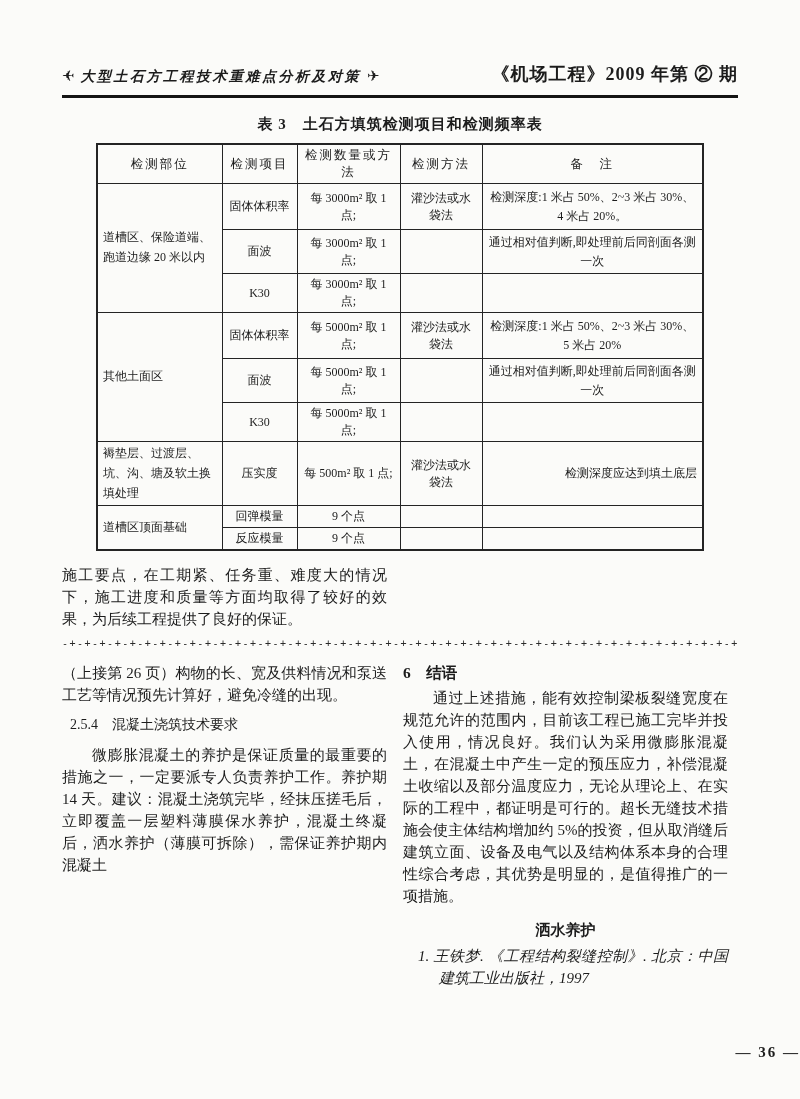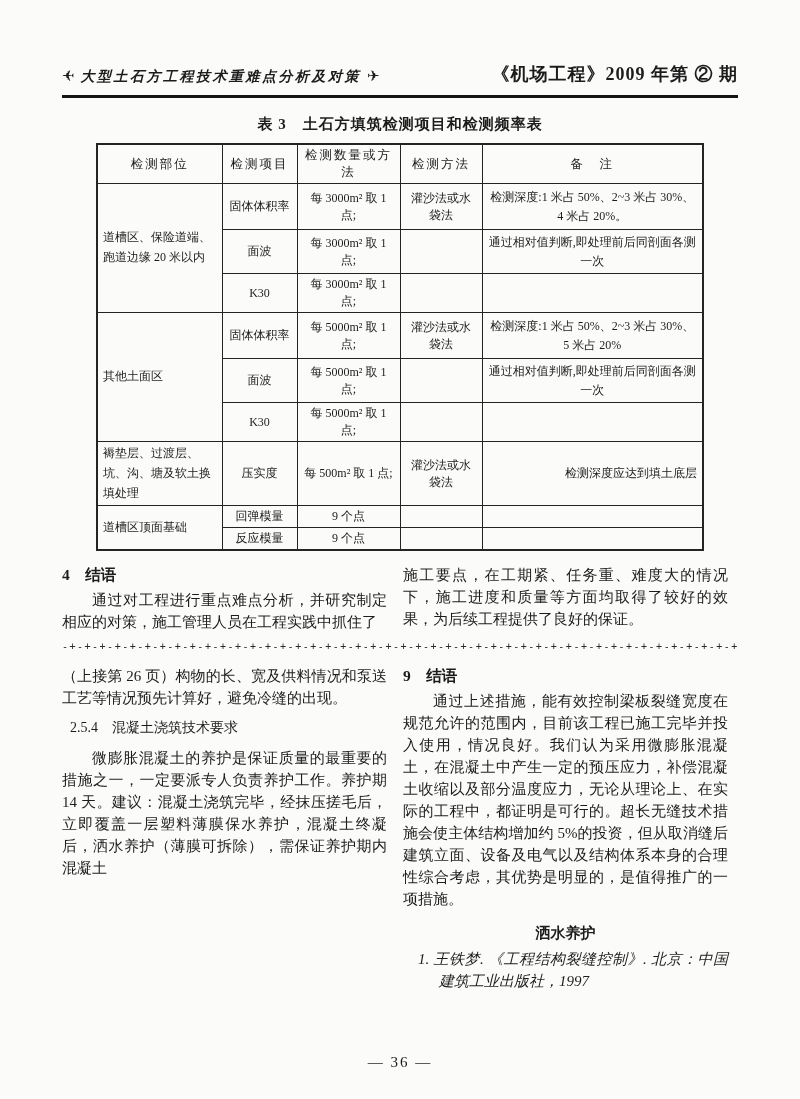--- a/index.html
+++ b/index.html
@@ -40,21 +40,21 @@
   p.indent{text-indent:2em;}
   h3.sec-head{font-size:15.5px;font-weight:bold;margin:0 0 3px;}
   h4.sub-head{font-size:14px;font-weight:normal;margin:8px;}
   .divider{margin:9px 0 4px;font-size:10px;line-height:10px;white-space:nowrap;
     overflow:hidden;letter-spacing:1.5px;color:#2a2a2a;
     font-family:"DejaVu Sans Mono",monospace;}
   .ref-heading{text-align:center;font-weight:bold;font-size:15px;margin:12px 0 4px;}
   .ref-item{font-style:italic;padding-left:2.4em;text-indent:-1.4em;}
 
   
-  .page-number{position:absolute;left:0;right:0;bottom:28px;text-align:center;font-size:15px;letter-spacing:2px;}
+  .page-number{position:absolute;left:0;right:0;bottom:38px;text-align:right;font-size:15px;letter-spacing:2px;font-weight:bold;}
 </style>
 </head>
 <body>
 
 <div class="page">
 
   <header class="page-header">
     <div class="running-title">
       <span class="plane flip">✈</span>
       <span>大型土石方工程技术重难点分析及对策</span>
@@ -144,38 +144,34 @@
         <td class="item">反应模量</td>
         <td class="qty">9 个点</td>
         <td class="method"></td>
         <td class="note"></td>
       </tr>
     </tbody>
   </table>
 
   <section class="two-col">
     <div class="col">
-      <h3 class="sec-head">4　结语</h3>
-      <p class="indent">通过对工程进行重点难点分析，并研究制定相应的对策，施工管理人员在工程实践中抓住了</p>
-    </div>
-    <div class="col">
       <p>施工要点，在工期紧、任务重、难度大的情况下，施工进度和质量等方面均取得了较好的效果，为后续工程提供了良好的保证。</p>
     </div>
   </section>
 
   <div class="divider">-+-+-+-+-+-+-+-+-+-+-+-+-+-+-+-+-+-+-+-+-+-+-+-+-+-+-+-+-+-+-+-+-+-+-+-+-+-+-+-+-+-+-+-+-+-+-+-+-+-+-+-+-+-+-+-+-+-+-+-+-+-+-+-+-+-+-+-+-+-+-+-+-+-+-+-+-+-+-+-+-+-+-+-+-+-+-+-+-+-+-+-+-+-+-+-+-+-+-+-+-+-+-+-+-+-+-+-+-+-+-+-+-+-+-+-+-+-+-+-+</div>
 
   <section class="two-col">
     <div class="col">
       <p>（上接第 26 页）构物的长、宽及供料情况和泵送工艺等情况预先计算好，避免冷缝的出现。</p>
       <h4 class="sub-head">2.5.4　混凝土浇筑技术要求</h4>
       <p class="indent">微膨胀混凝土的养护是保证质量的最重要的措施之一，一定要派专人负责养护工作。养护期 14 天。建议：混凝土浇筑完毕，经抹压搓毛后，立即覆盖一层塑料薄膜保水养护，混凝土终凝后，洒水养护（薄膜可拆除），需保证养护期内混凝土</p>
     </div>
     <div class="col">
-      <h3 class="sec-head">9　结语</h3>
+      <h3 class="sec-head">6　结语</h3>
       <p class="indent">通过上述措施，能有效控制梁板裂缝宽度在规范允许的范围内，目前该工程已施工完毕并投入使用，情况良好。我们认为采用微膨胀混凝土，在混凝土中产生一定的预压应力，补偿混凝土收缩以及部分温度应力，无论从理论上、在实际的工程中，都证明是可行的。超长无缝技术措施会使主体结构增加约 5%的投资，但从取消缝后建筑立面、设备及电气以及结构体系本身的合理性综合考虑，其优势是明显的，是值得推广的一项措施。</p>
       <h4 class="ref-heading">洒水养护</h4>
       <p class="ref-item">1. 王铁梦. 《工程结构裂缝控制》. 北京：中国建筑工业出版社，1997</p>
     </div>
   </section>
 
   <footer>
     <div class="page-number">— 36 —</div>
   </footer>
 

